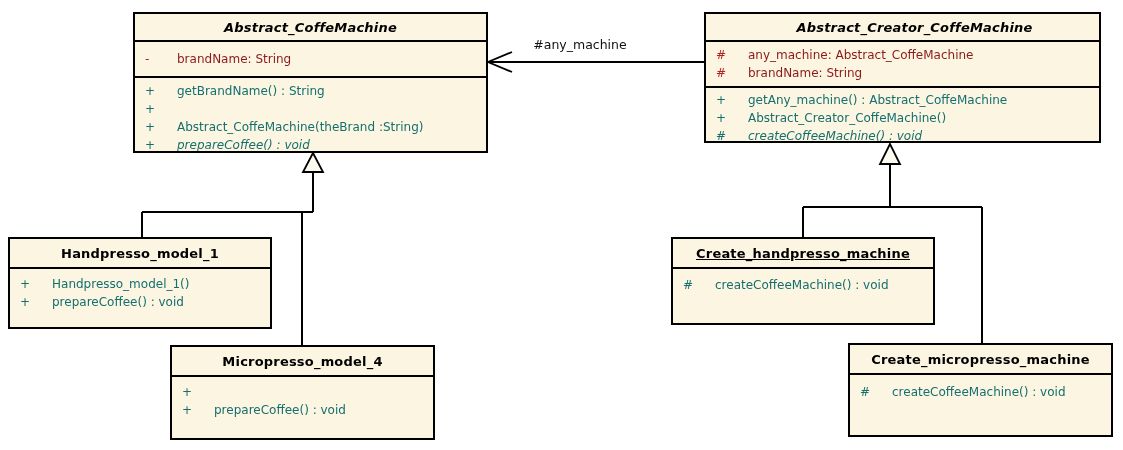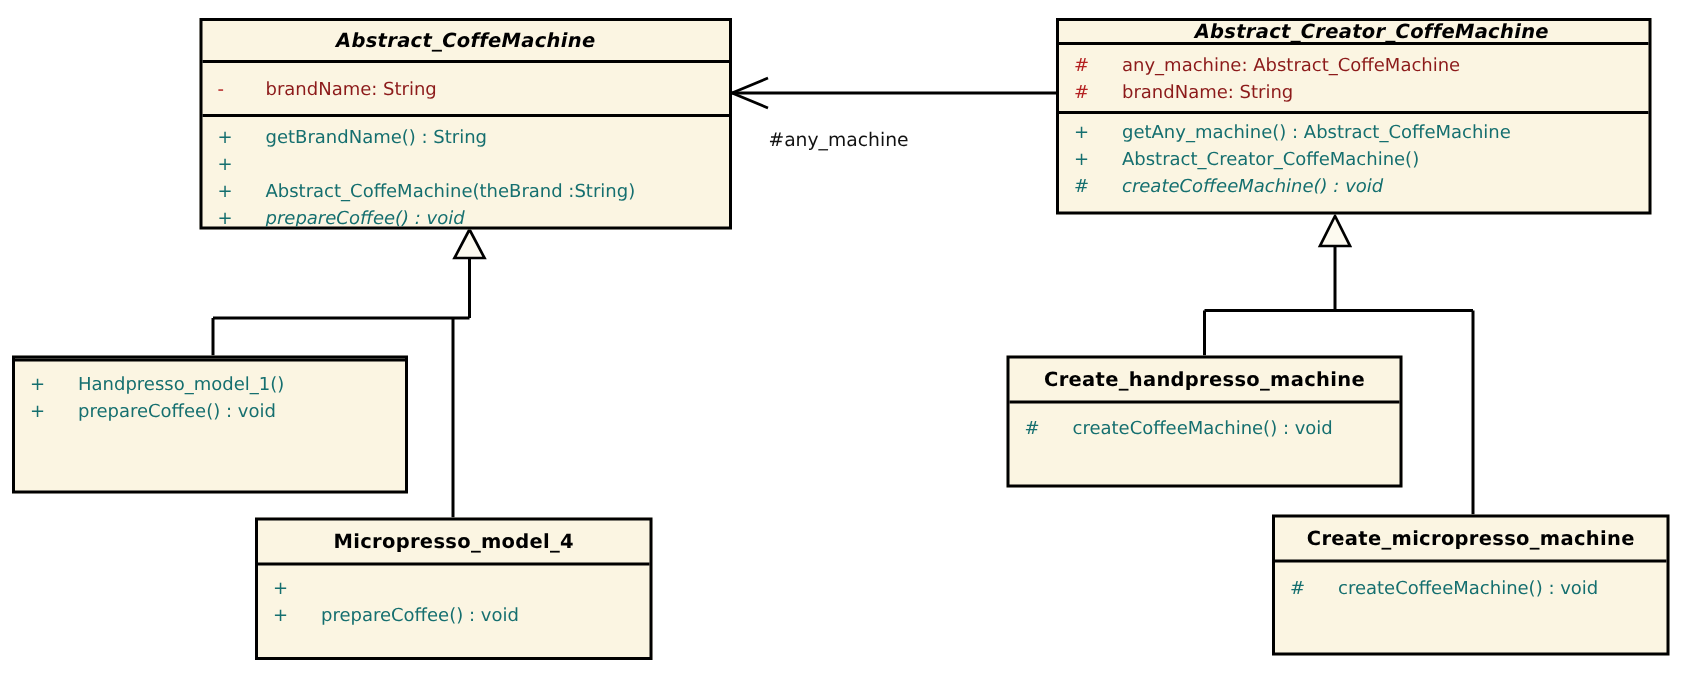--- a/index.html
+++ b/index.html
@@ -55,21 +55,21 @@
     <line x1="142" y1="212" x2="142" y2="237" stroke="#000" stroke-width="2"></line>
     <line x1="302" y1="212" x2="302" y2="345" stroke="#000" stroke-width="2"></line>
 
     <polygon points="890,144 880,164 900,164" fill="#FDFAF0" stroke="#000" stroke-width="1.8"></polygon>
     <line x1="890" y1="164" x2="890" y2="207" stroke="#000" stroke-width="2"></line>
     <line x1="803" y1="207" x2="982" y2="207" stroke="#000" stroke-width="2"></line>
     <line x1="803" y1="207" x2="803" y2="237" stroke="#000" stroke-width="2"></line>
     <line x1="982" y1="207" x2="982" y2="343" stroke="#000" stroke-width="2"></line>
   </svg>
 
-  <div class="edge-label" style="left:468px; top:37px; width:182px;margin-top:48px;">#any_machine</div>
+  <div class="edge-label" style="left:489px; top:37px; width:182px;">#any_machine</div>
 
   <div class="uml-class abstract" style="left:133px; top:12px; width:355px; height:141px;">
     <div class="uml-title" style="height:26px;">Abstract_CoffeMachine</div>
     <div class="uml-compartment" style="height:36px; padding-top:8px;">
       <div class="member-row attr-row">
         <span class="vis">-</span>
         <span>brandName: String</span>
       </div>
     </div>
     <div class="uml-compartment" style="height:75px; padding-top:4px;">
@@ -85,21 +85,21 @@
         <span>Abstract_CoffeMachine(theBrand :String)</span>
       </div>
       <div class="member-row method-row">
         <span class="vis">+</span>
         <span class="italic">prepareCoffee() : void</span>
       </div>
     </div>
   </div>
 
   <div class="uml-class abstract" style="left:704px; top:12px; width:397px; height:131px;">
-    <div class="uml-title" style="height:14px;padding-left:24px;">Abstract_Creator_CoffeMachine</div>
+    <div class="uml-title" style="height:26px;padding-left:24px;">Abstract_Creator_CoffeMachine</div>
     <div class="uml-compartment" style="height:46px; padding-top:4px;">
       <div class="member-row attr-row">
         <span class="vis">#</span>
         <span>any_machine: Abstract_CoffeMachine</span>
       </div>
       <div class="member-row attr-row">
         <span class="vis">#</span>
         <span>brandName: String</span>
       </div>
     </div>
@@ -113,20 +113,21 @@
         <span>Abstract_Creator_CoffeMachine()</span>
       </div>
       <div class="member-row method-row">
         <span class="vis">#</span>
         <span class="italic">createCoffeeMachine() : void</span>
       </div>
     </div>
   </div>
 
   <div class="uml-class" style="left:8px; top:237px; width:264px; height:92px;">
+    <div class="uml-title" style="height:28px;">Handpresso_model_1</div>
     <div class="uml-compartment" style="flex:1; padding-top:6px;">
       <div class="member-row method-row">
         <span class="vis">+</span>
         <span>Handpresso_model_1()</span>
       </div>
       <div class="member-row method-row">
         <span class="vis">+</span>
         <span>prepareCoffee() : void</span>
       </div>
     </div>
@@ -139,21 +140,21 @@
         <span class="vis">+</span>
       </div>
       <div class="member-row method-row">
         <span class="vis">+</span>
         <span>prepareCoffee() : void</span>
       </div>
     </div>
   </div>
 
   <div class="uml-class" style="left:671px; top:237px; width:264px; height:88px;">
-    <div class="uml-title" style="height:28px;">Create_handpresso_machine</div>
+    <div class="uml-title" style="height:28px;text-decoration:underline;">Create_handpresso_machine</div>
     <div class="uml-compartment" style="flex:1; padding-top:7px;">
       <div class="member-row method-row">
         <span class="vis">#</span>
         <span>createCoffeeMachine() : void</span>
       </div>
     </div>
   </div>
 
   <div class="uml-class" style="left:848px; top:343px; width:265px; height:94px;">
     <div class="uml-title" style="height:28px;">Create_micropresso_machine</div>

